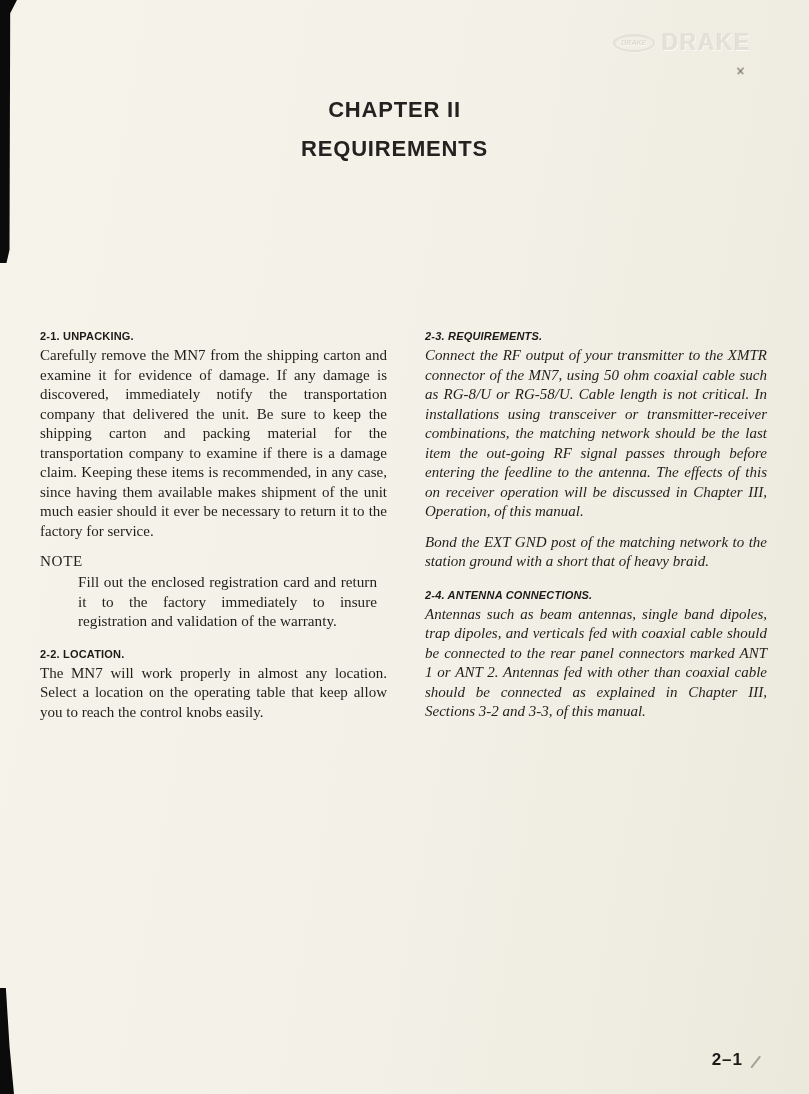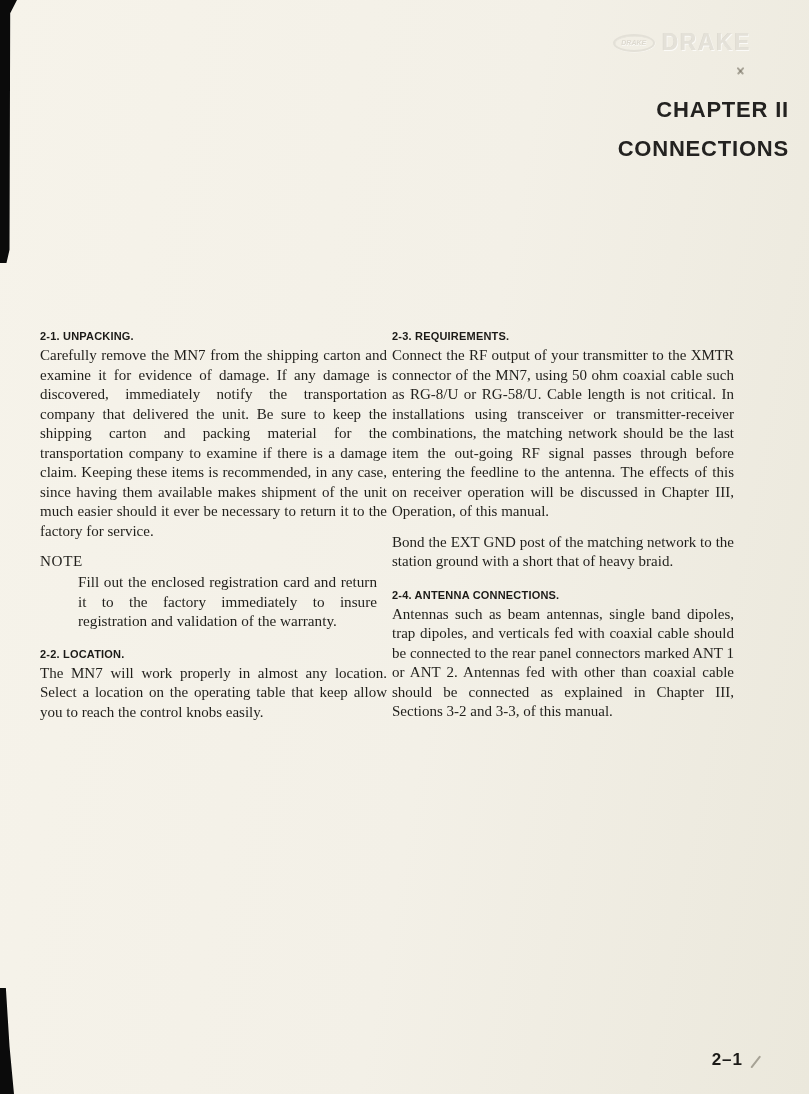--- a/index.html
+++ b/index.html
@@ -57,28 +57,28 @@
   }
 
   
   .chapter-header {
     position: absolute; top: 97px; left: 0; width: 789px;
     text-align: center;
     font-family: "Liberation Sans", sans-serif;
     color: #232220;
   }
   .chapter-header h1, .chapter-header h2 {
-    font-size: 22px; font-weight: bold; letter-spacing: 0.8px; text-align: right;
+    font-size: 22px; font-weight: bold; letter-spacing: 0.8px;
   }
   .chapter-header h2 { margin-top: 13px; }
 
   
   .col { position: absolute; top: 330px; }
   .col.left  { left: 40px;  width: 347px; }
-  .col.right { left: 392px; width: 342px; }
+  .col.right { left: 425px; width: 342px; font-style: italic; }
 
   .section-heading {
     font-family: "Liberation Sans", sans-serif;
     font-weight: bold; font-size: 11px; letter-spacing: 0.2px;
     color: #1b1a17;
     margin: 17px 0 4px;
   }
   .section-heading.first { margin-top: 0; }
 
   .body-text {
@@ -118,21 +118,21 @@
 
   <div class="brand">
     <span class="badge">
       <span>DRAKE</span>
     </span>
     <span class="wordmark">DRAKE</span>
   </div>
 
   <header class="chapter-header">
     <h1>CHAPTER II</h1>
-    <h2>CONNECTIONS</h2>
+    <h2>REQUIREMENTS</h2>
   </header>
 
   <div class="col left">
     <h3 class="section-heading first">2-1. UNPACKING.</h3>
     <p class="body-text">Carefully remove the MN7 from the shipping carton and examine it for evidence of damage. If any damage is discovered, immediately notify the transportation company that delivered the unit. Be sure to keep the shipping carton and packing material for the transportation company to examine if there is a damage claim. Keeping these items is recommended, in any case, since having them available makes shipment of the unit much easier should it ever be necessary to return it to the factory for service.</p>
 
     <div class="note-block">
       <div class="note-title">NOTE</div>
       <p class="note-body">Fill out the enclosed registration card and return it to the factory immediately to insure registration and validation of the warranty.</p>
     </div>

